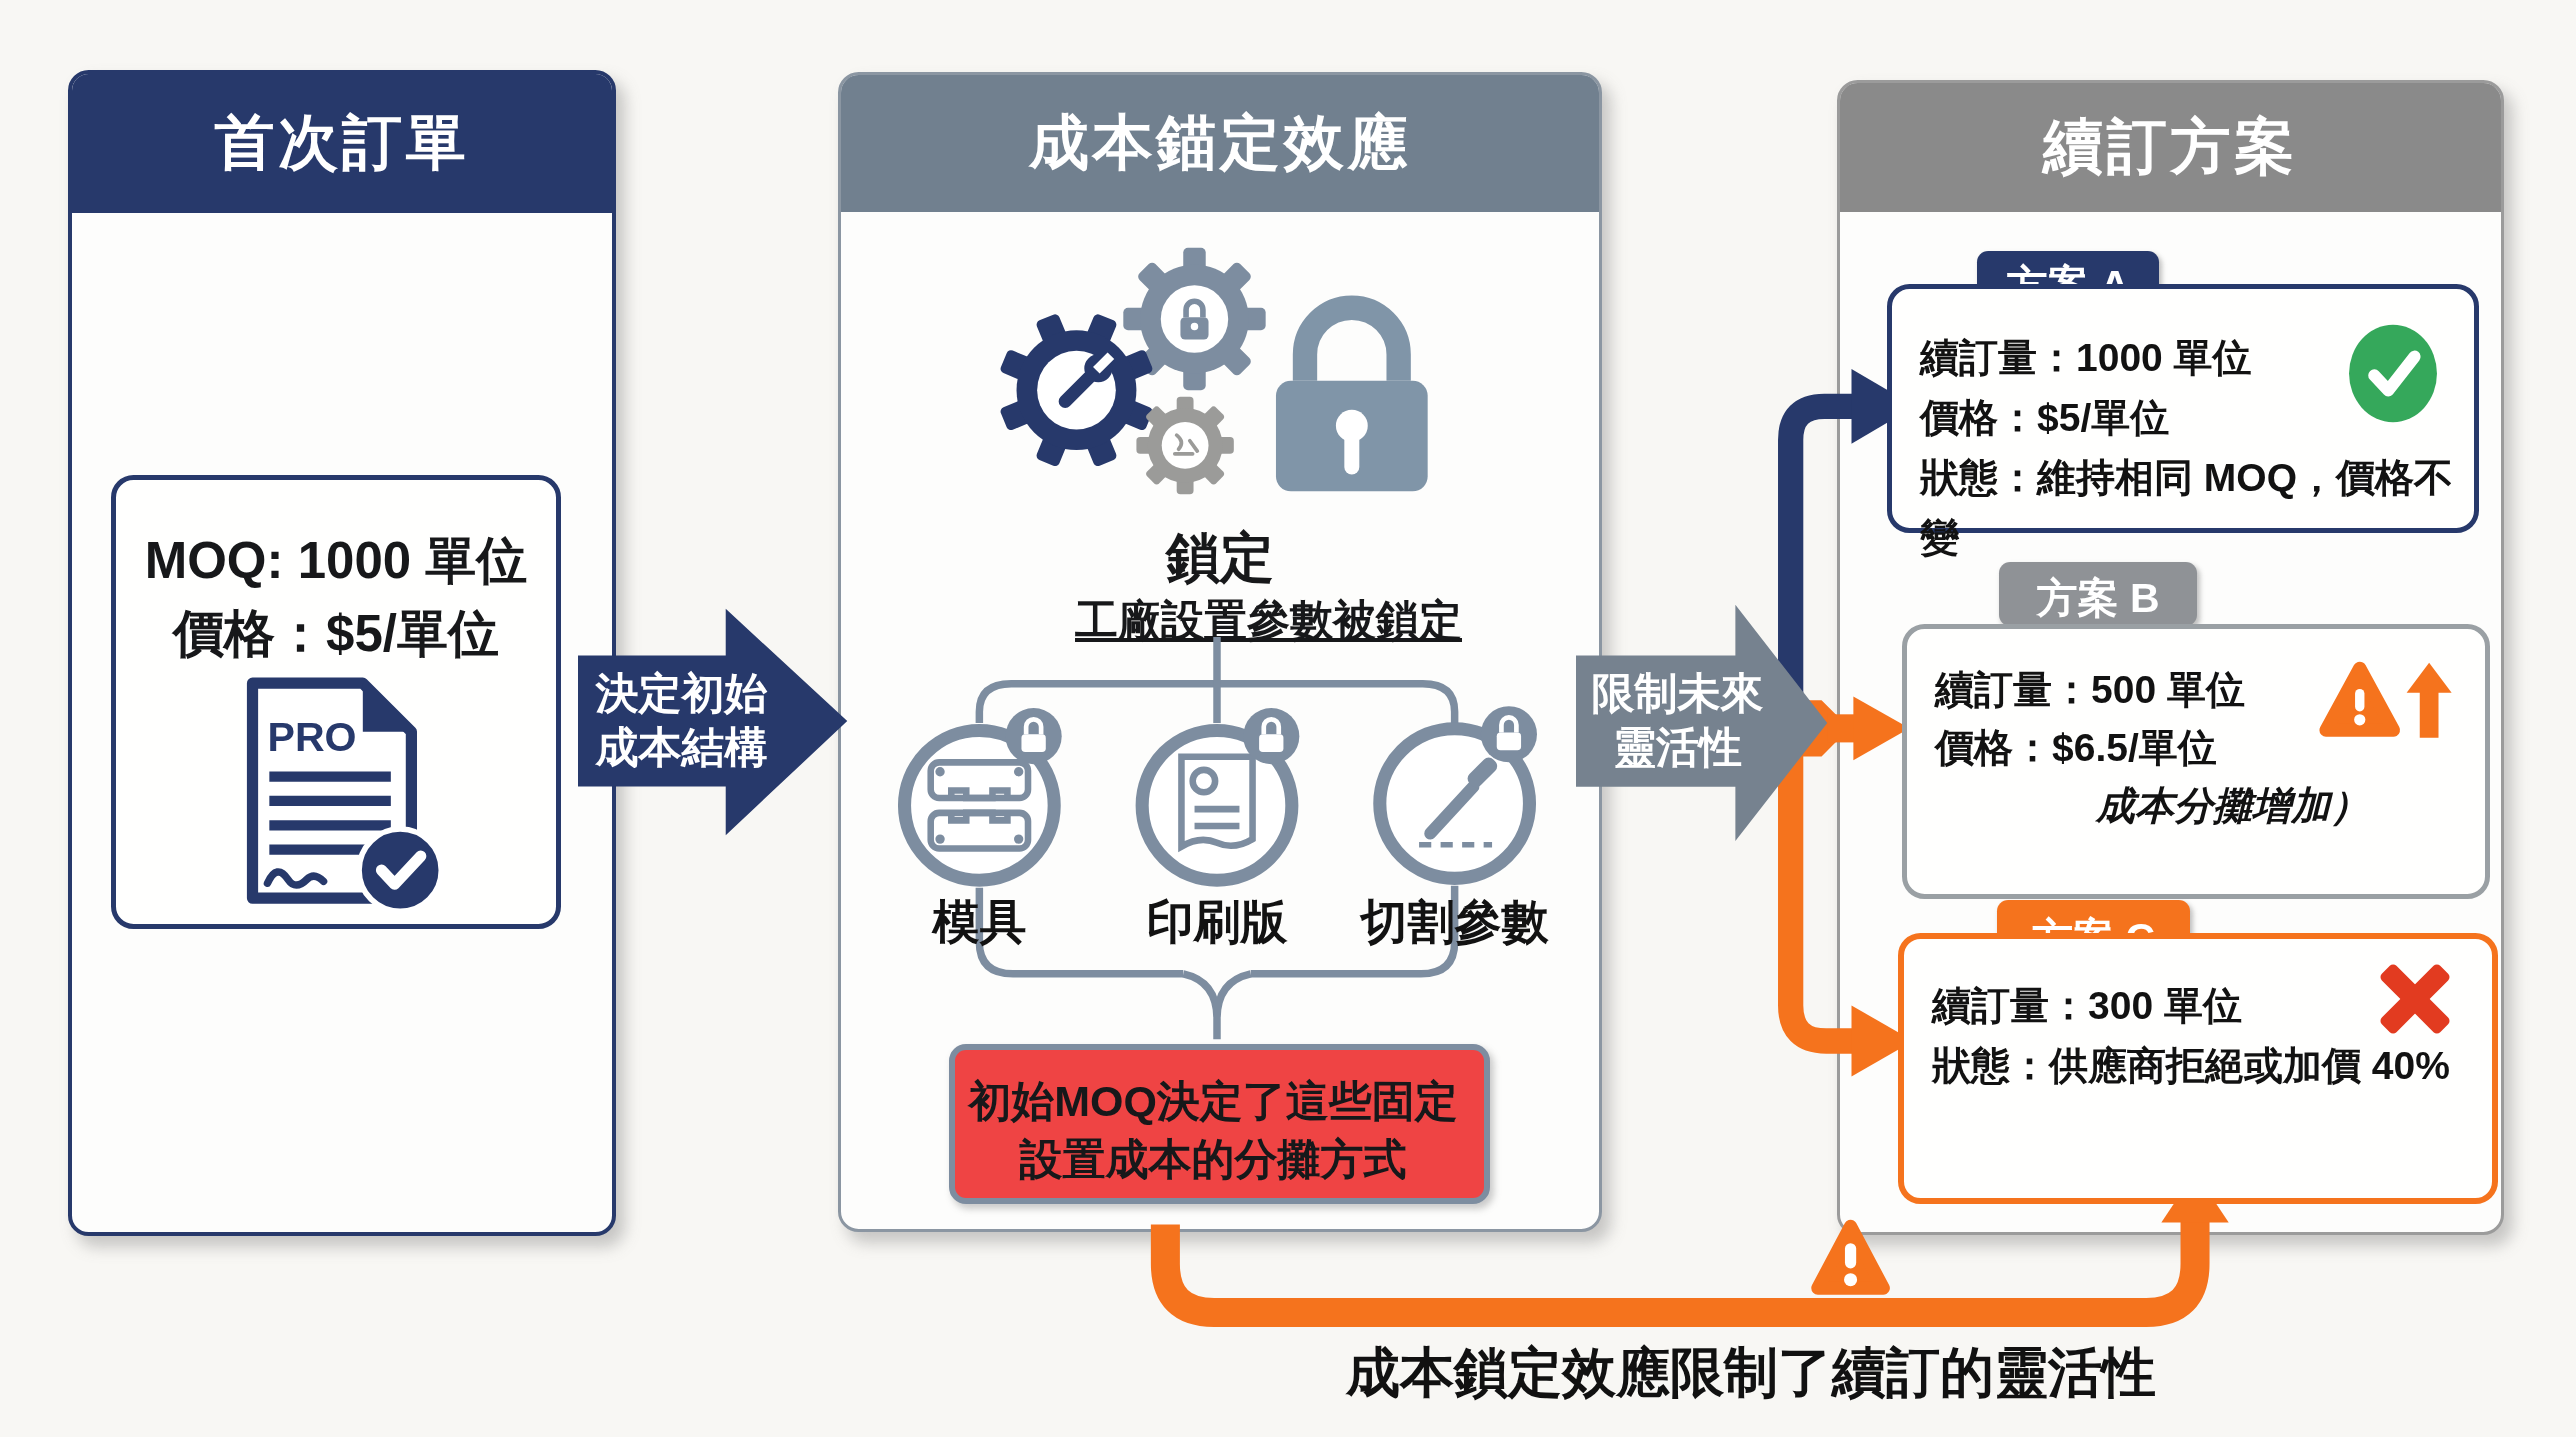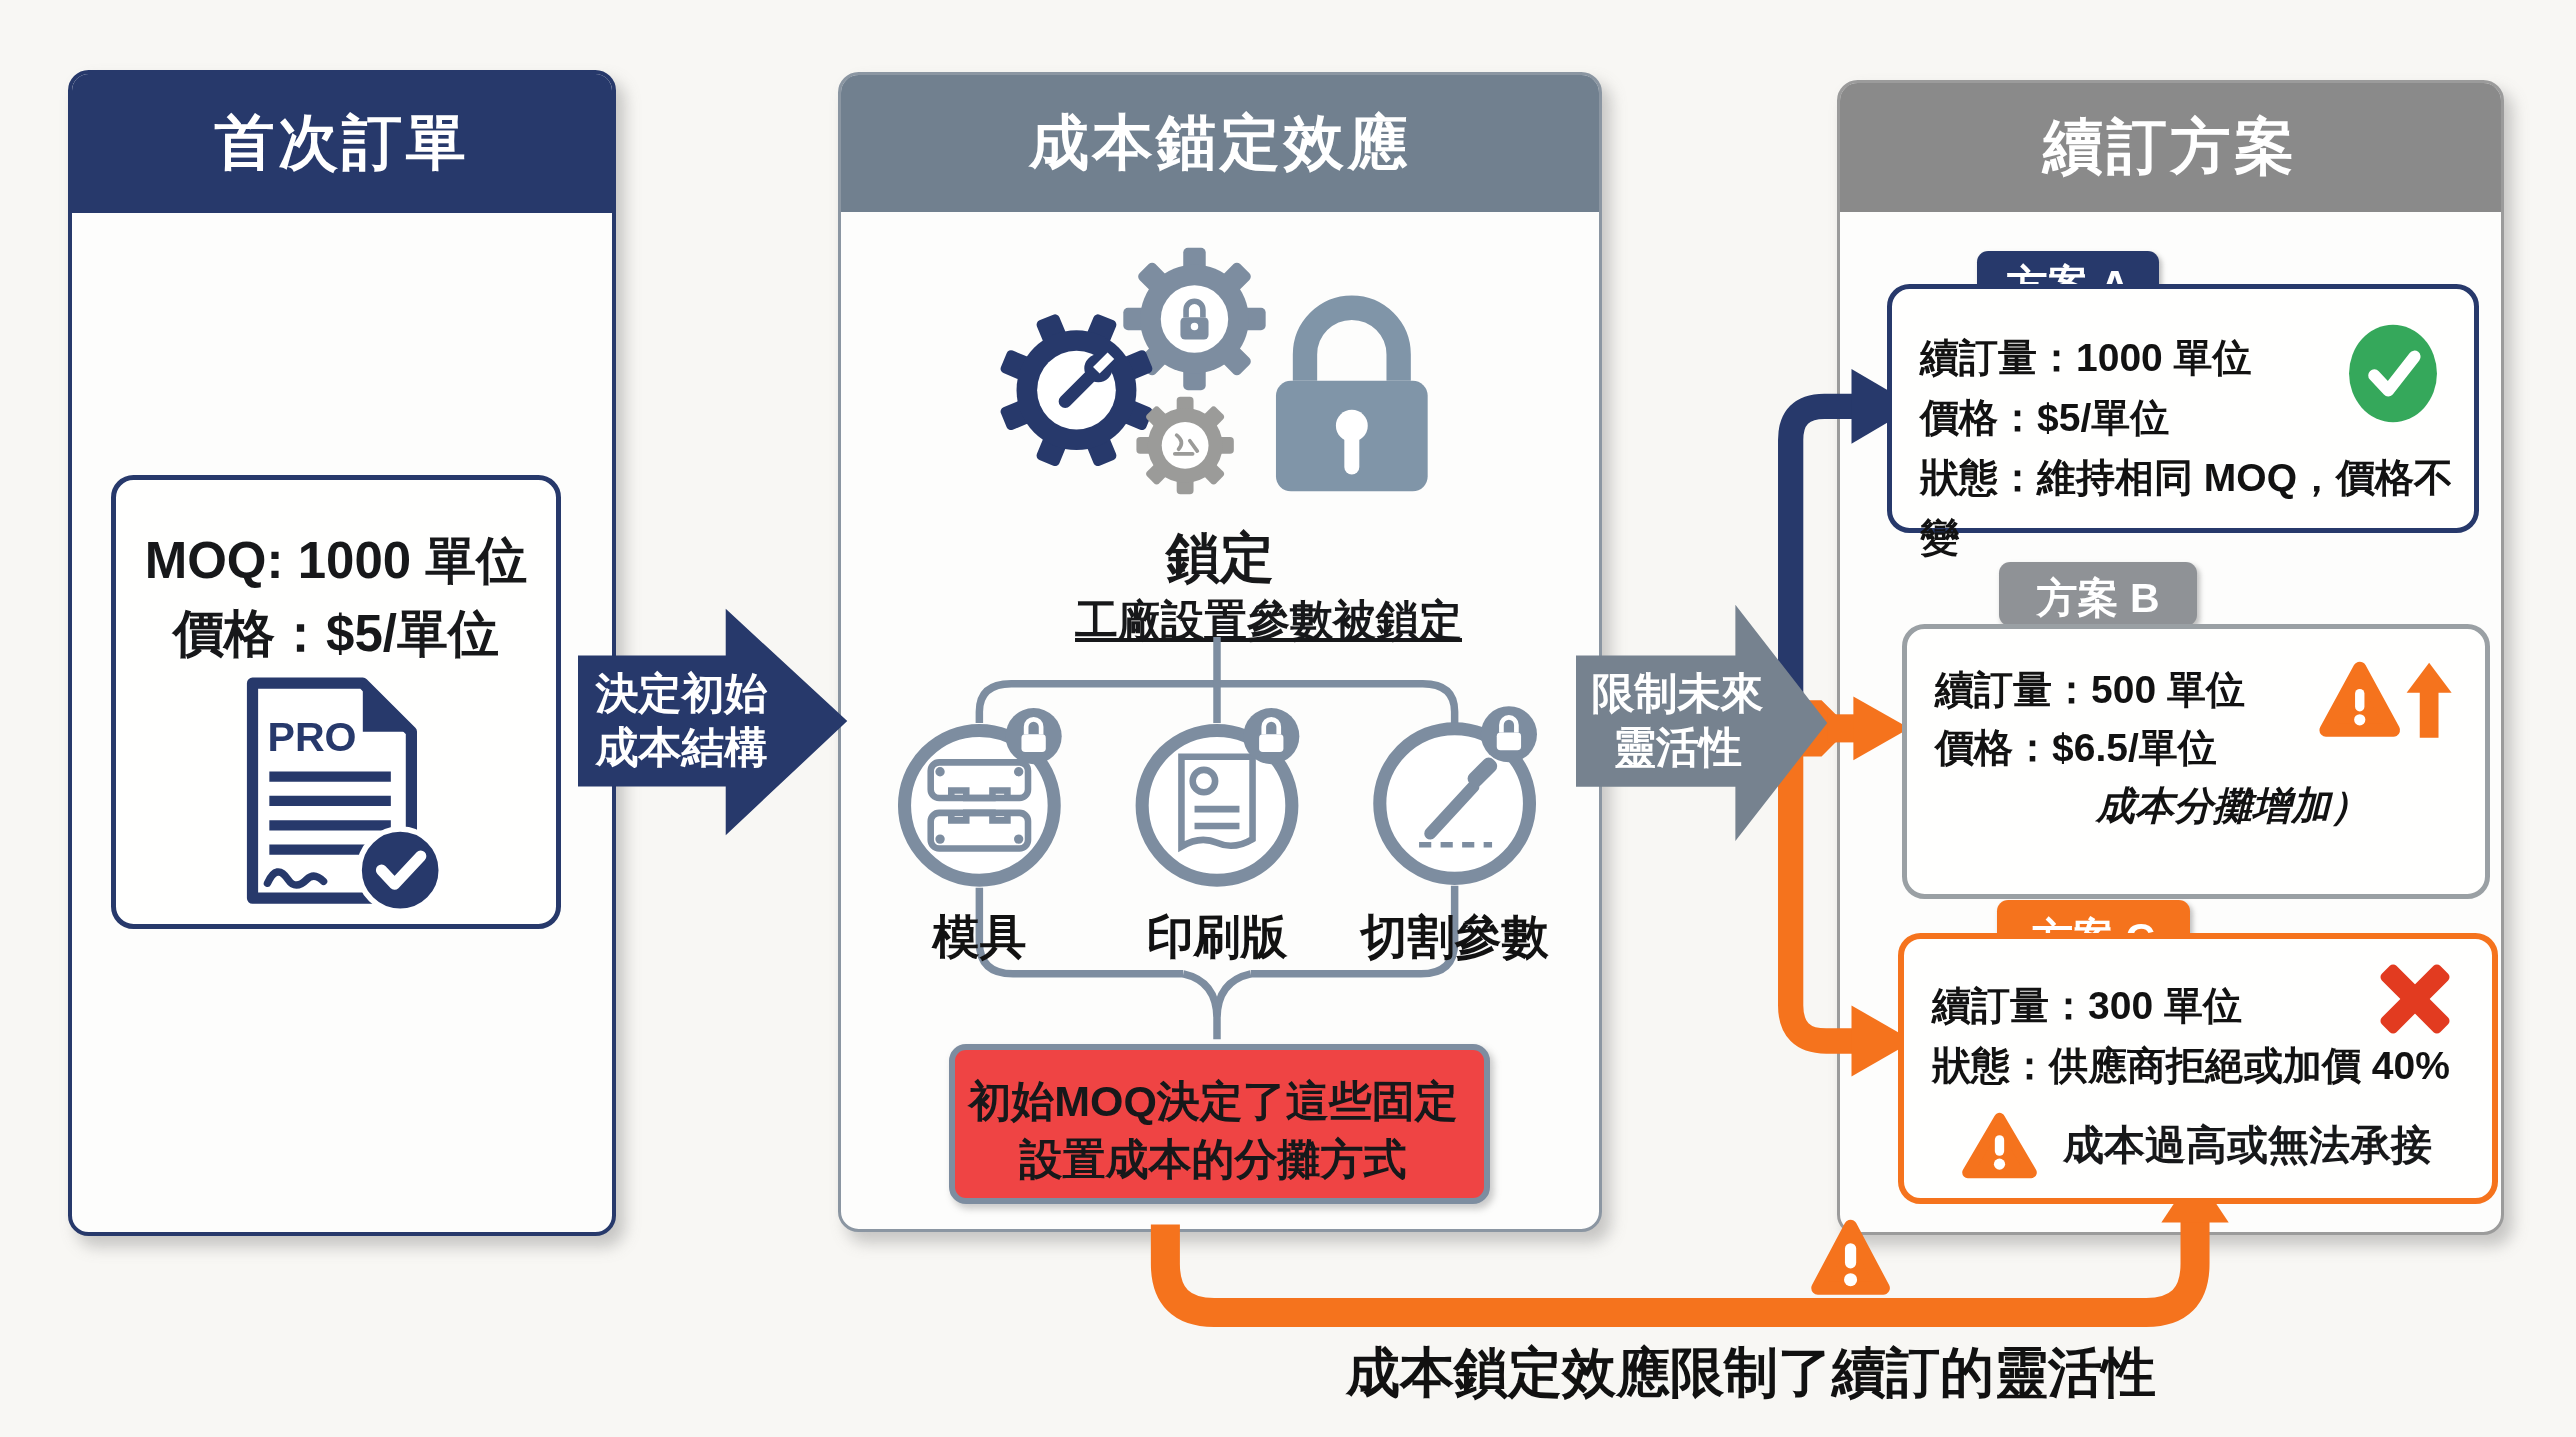--- a/index.html
+++ b/index.html
@@ -29,21 +29,21 @@
     position:absolute;background:#fffffe;border-radius:22.5px;
   }
   .plan-tab{
     position:absolute;z-index:3;color:#fff;font-weight:bold;font-size:41px;
     display:flex;align-items:flex-end;justify-content:center;border-radius:11.2px;
     box-shadow:2.8px 3.7px 5.6px rgba(100,100,100,.4);
   }
   .plan-lines{position:absolute;font-weight:bold;font-size:39px;line-height:60px;color:#121212;}
   .factor-label{
     position:absolute;font-weight:bold;font-size:47px;color:#121212;
-    text-align:center;z-index:2;margin-top:15px;
+    text-align:center;z-index:2;
   }
   svg{display:block;}
   .z5{z-index:5;}
   .z6{z-index:6;}
   .z7{z-index:7;}
 </style>
 </head>
 <body>
 
 <div class="panel" style="left:68px;top:70px;width:540px;height:1158px;border:4.7px solid #27396b;">
@@ -251,28 +251,20 @@
 </div>
 <div class="plan-tab" style="left:1999px;top:562px;width:198px;height:64px;background:#8f9296;">
   <span>方案 B</span>
 </div>
 
 <div class="card z6" style="left:1898px;top:933px;width:588px;height:259px;border:6.6px solid #f5731d;">
   <div class="plan-lines" style="left:28px;top:37px;">
     <div>續訂量：300 單位</div>
     <div>狀態：供應商拒絕或加價 40%</div>
   </div>
-  <div class="abs" style="left:56px;top:172px;display:flex;align-items:center;gap:24px;">
-    <svg width="79" height="69" viewBox="0 0 84 74">
-      <polygon points="42,8 76,66 8,66" fill="#f5731d" stroke="#f5731d" stroke-width="12" stroke-linejoin="round"></polygon>
-      <rect x="37" y="26" width="10" height="22" rx="5" fill="#fff"></rect>
-      <circle cx="42" cy="57" r="6" fill="#fff"></circle>
-    </svg>
-    <span style="font-weight:bold;font-size:41px;">成本過高或無法承接</span>
-  </div>
   <svg class="abs" style="right:32px;top:15px;" width="90" height="90" viewBox="0 0 96 96">
     <g fill="#e23b20">
       <rect x="4" y="37" width="88" height="22" rx="5" transform="rotate(45 48 48)"></rect>
       <rect x="4" y="37" width="88" height="22" rx="5" transform="rotate(-45 48 48)"></rect>
     </g>
   </svg>
 </div>
 <div class="plan-tab" style="left:1997px;top:900px;width:193px;height:66px;background:#f5731d;">
   <span>方案 C</span>
 </div>

